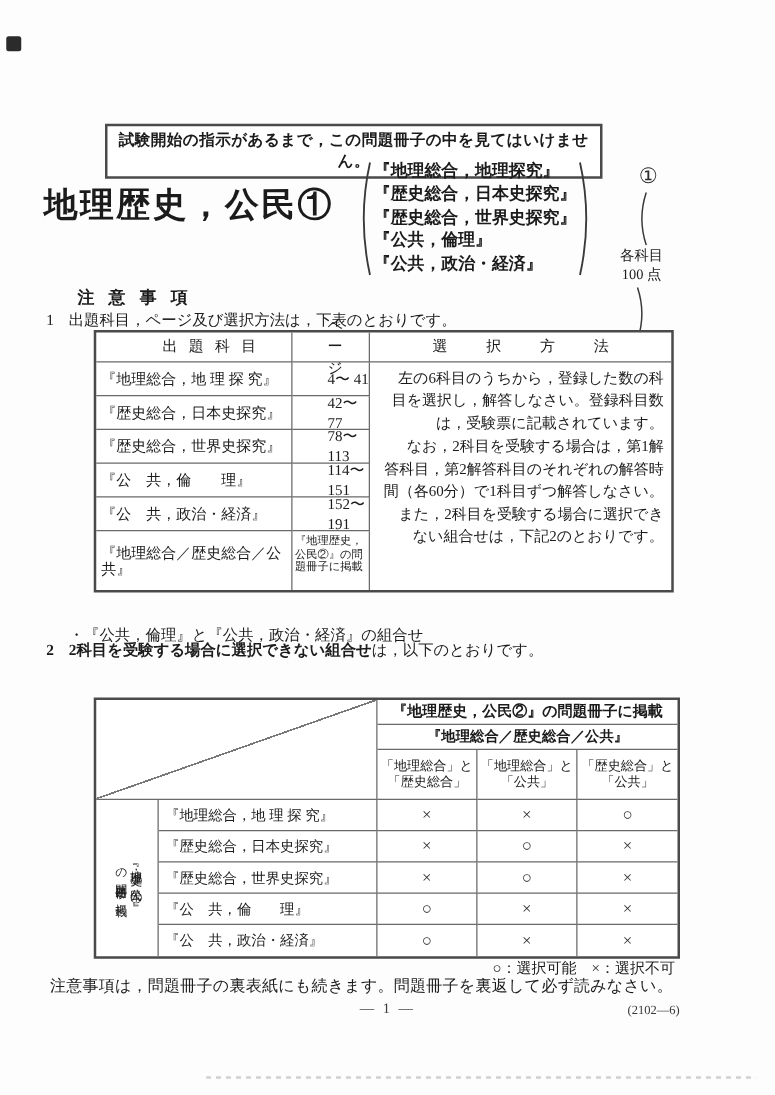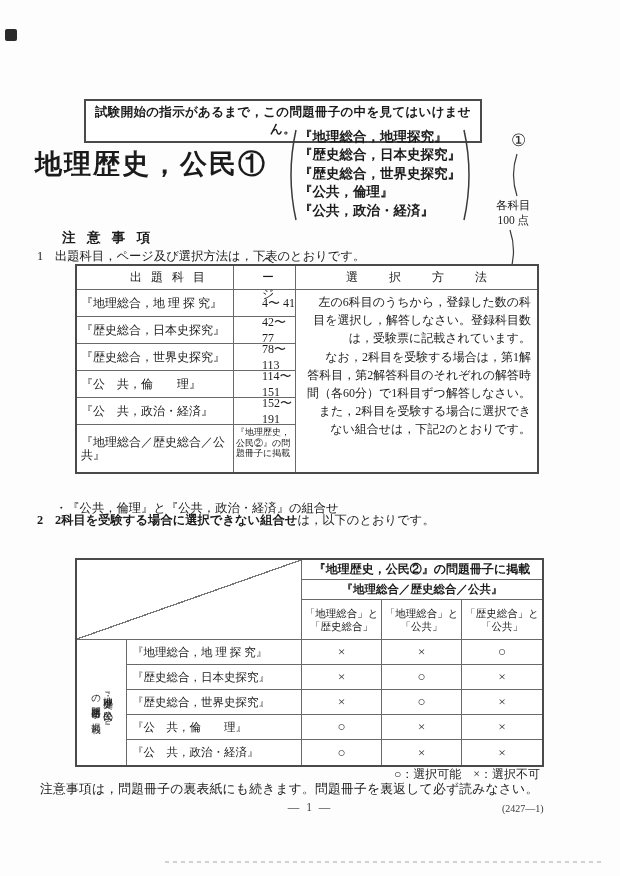--- a/index.html
+++ b/index.html
@@ -225,17 +225,17 @@
     <div class="mark no-b">○</div>
     <div class="mark no-b">×</div>
     <div class="mark no-b no-r">×</div>
   </div>
 
   <div class="abs legend">○：選択可能　×：選択不可</div>
 
   <div class="abs foot-note">注意事項は，問題冊子の裏表紙にも続きます。問題冊子を裏返して必ず読みなさい。</div>
 
   <div class="abs page-num">— 1 —</div>
-  <div class="abs code">(2427―1)</div>
+  <div class="abs code">(2102―6)</div>
 
   <div class="abs noise-streak"></div>
 
 </div>
 
 </body></html>

